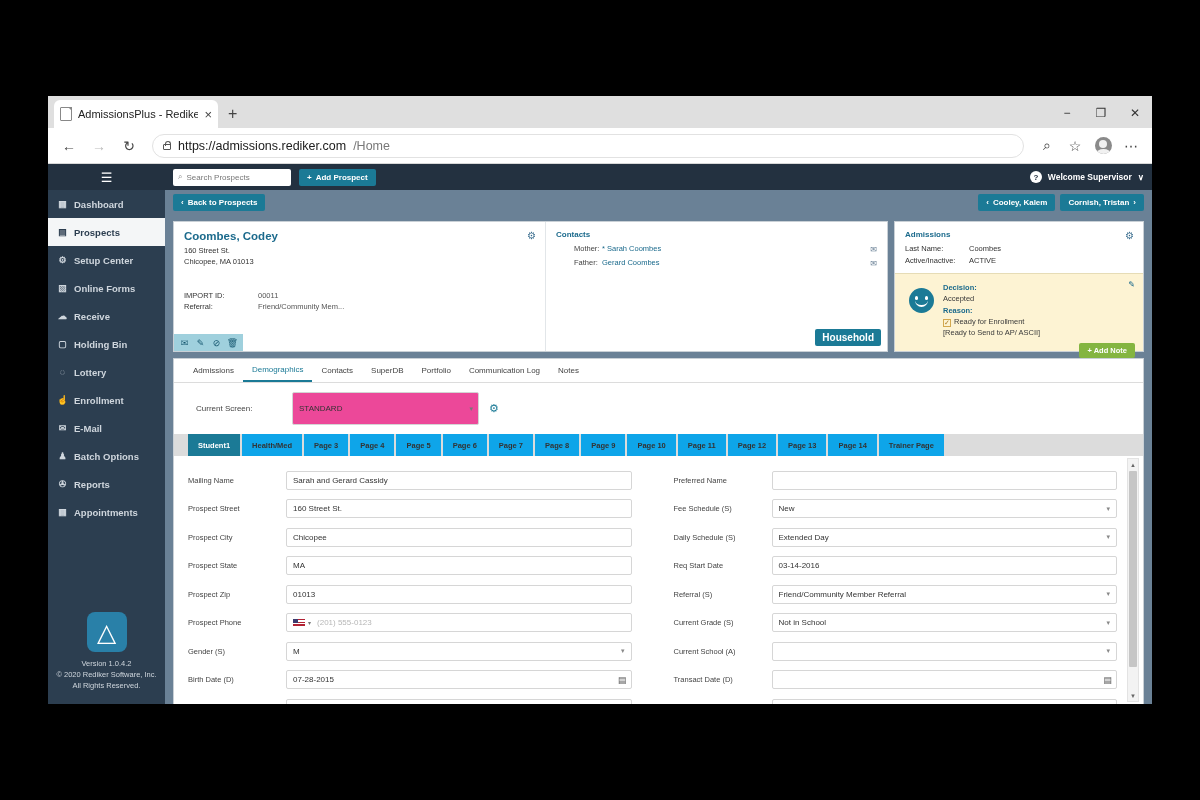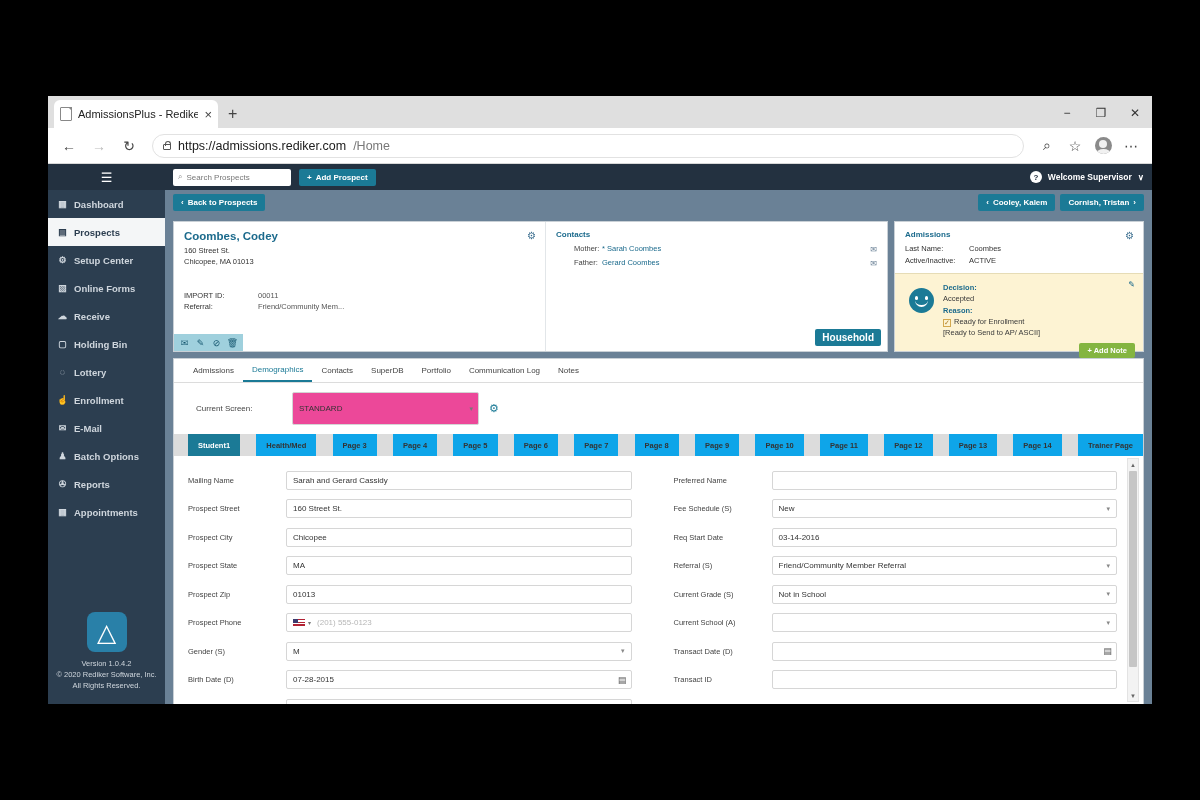--- a/index.html
+++ b/index.html
@@ -299,21 +299,20 @@
     content: "▾"; position: absolute; right: 5px; top: 50%;
     transform: translateY(-50%); color: #777; font-size: 7px;
   }
   .sel-screen { width: 187px; }
   .gear-blue { color: #1b7a96; font-size: 11px; }
 
   .pagetabs {
     flex: none; background: #dcdcdc; height: 22px;
     display: flex; align-items: stretch; padding-left: 14px;
     gap: 2px;
-    justify-content: space-between;
   }
   .ptab {
     background: #0ea5e9; display: flex; align-items: center;
     padding: 0 10px; font-size: 7.5px; color: #333;
     font-weight: bold; white-space: nowrap;
   }
   .ptab.active { background: #1b7a96; color: #fff; }
 
   .form-scroll {
     flex: 1; min-height: 0; position: relative;
@@ -672,20 +671,24 @@
               <div class="col col-r">
                 <div class="frow">
                   <span class="flabel">Preferred Name</span>
                   <div class="finput"></div>
                 </div>
                 <div class="frow">
                   <span class="flabel">Fee Schedule (S)</span>
                   <div class="finput caret">New</div>
                 </div>
                 <div class="frow">
+                  <span class="flabel">Daily Schedule (S)</span>
+                  <div class="finput caret">Extended Day</div>
+                </div>
+                <div class="frow">
                   <span class="flabel">Req Start Date</span>
                   <div class="finput">03-14-2016</div>
                 </div>
                 <div class="frow">
                   <span class="flabel">Referral (S)</span>
                   <div class="finput caret">Friend/Community Member Referral</div>
                 </div>
                 <div class="frow">
                   <span class="flabel">Current Grade (S)</span>
                   <div class="finput caret">Not in School</div>

